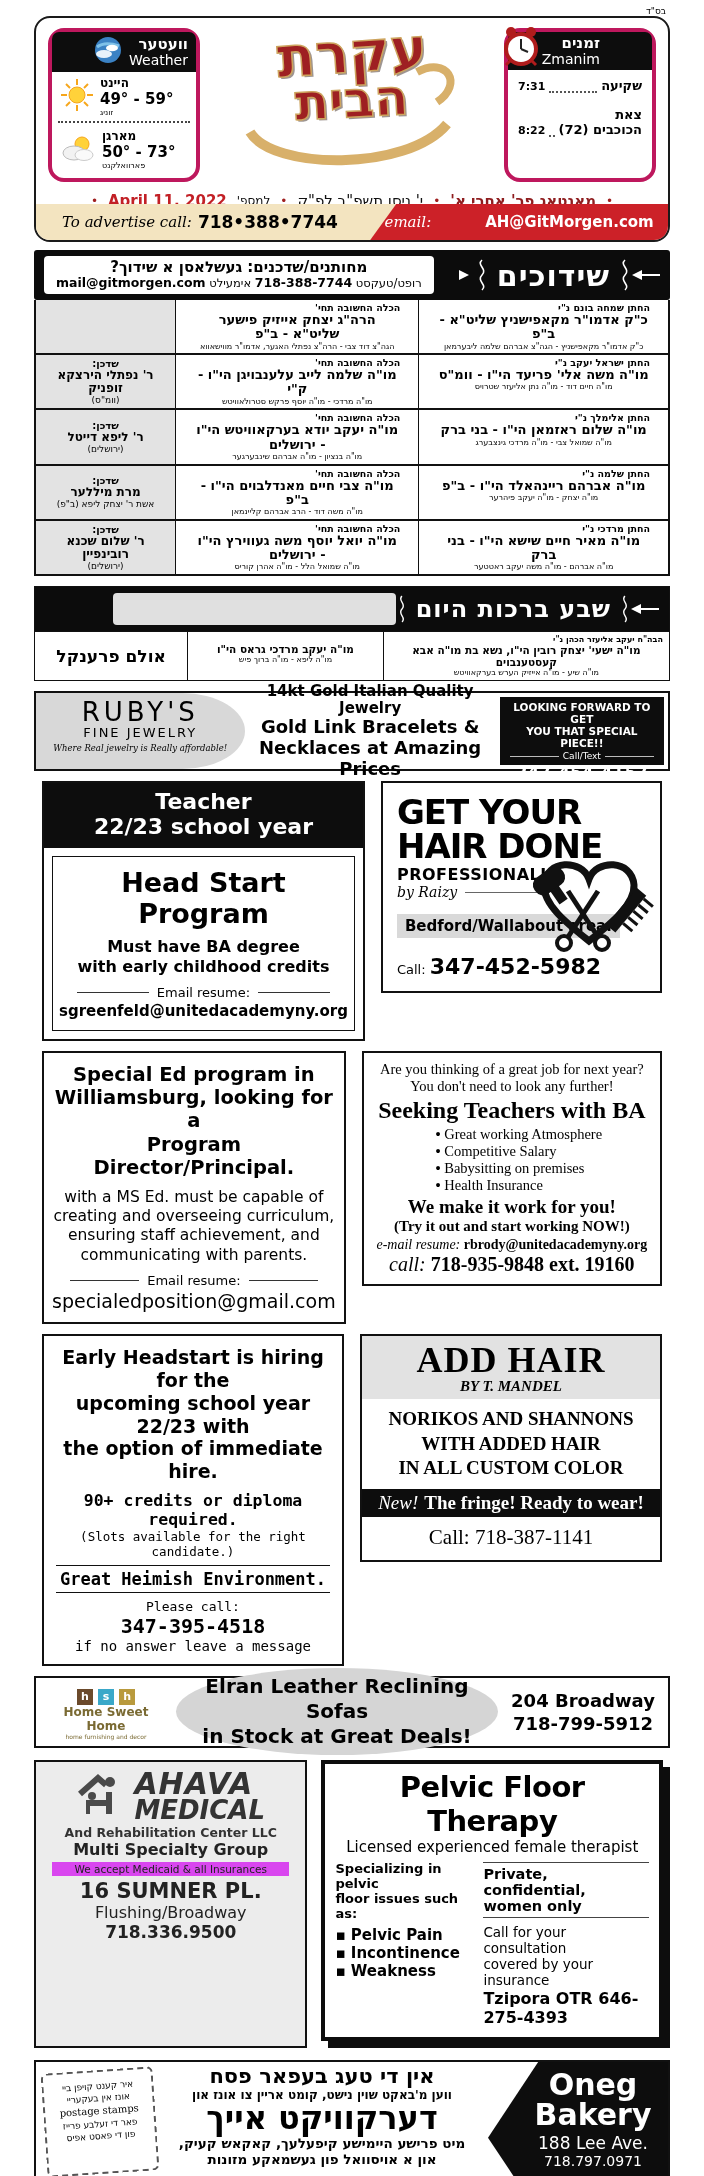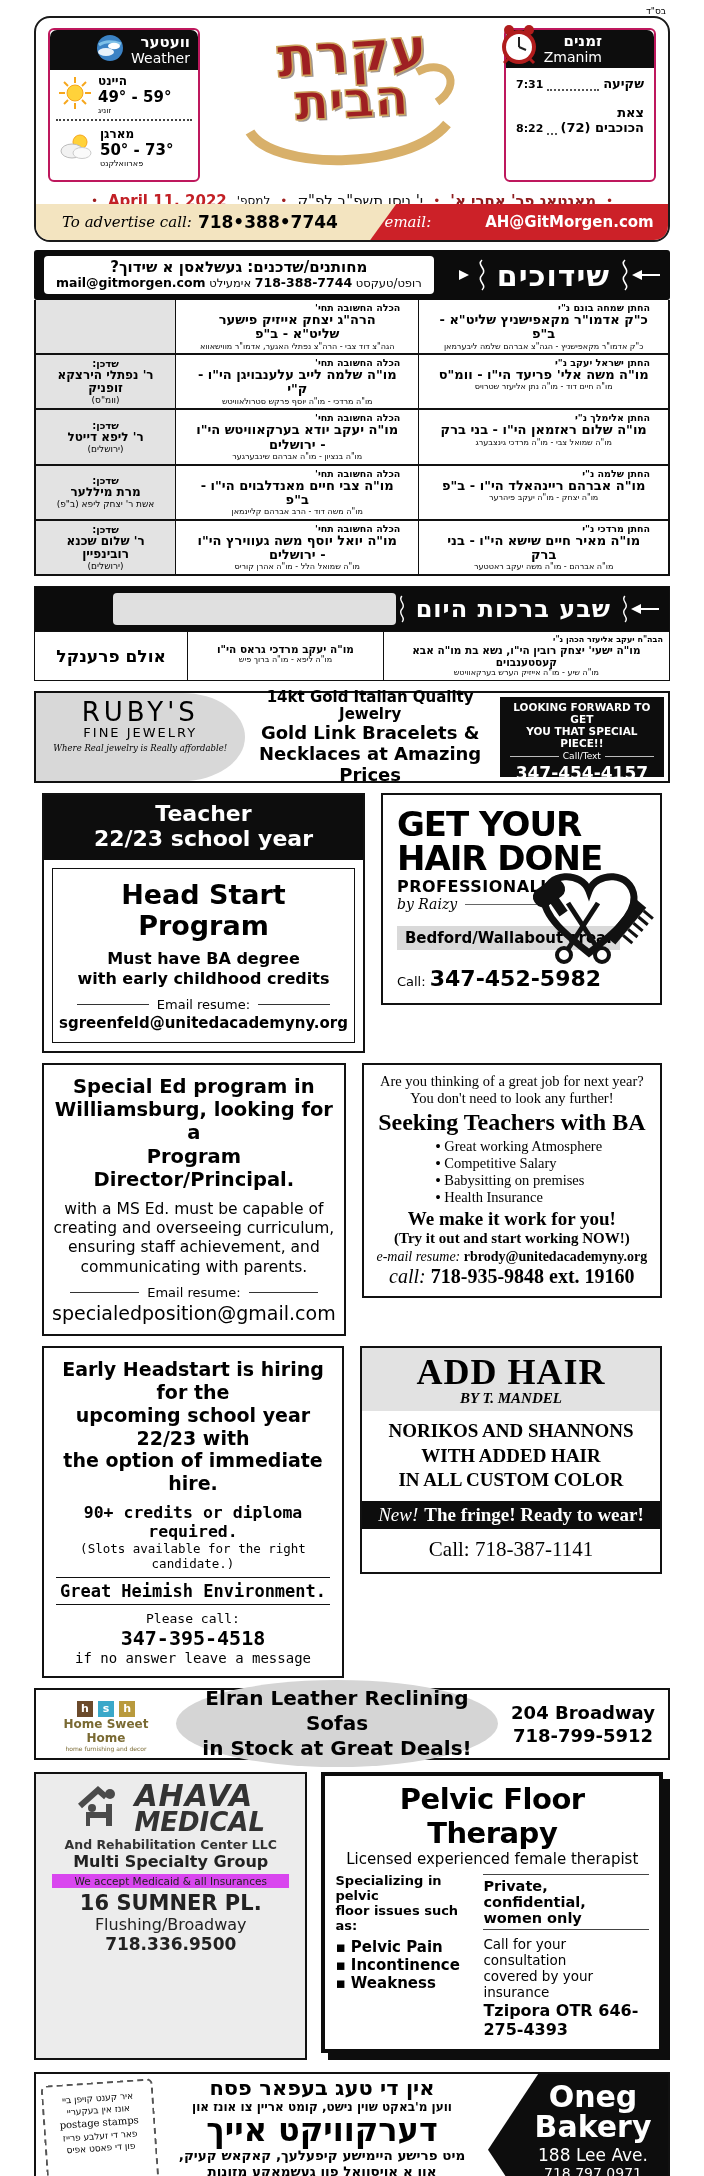--- a/index.html
+++ b/index.html
@@ -3,21 +3,21 @@
 <meta charset="utf-8">
 <style>
   * { box-sizing: border-box; margin: 0; padding: 0; }
   html,body { background:#888; }
   body { width:704px; margin:0 auto; font-family:"DejaVu Sans","Liberation Sans",sans-serif; }
   .page { width:704px; height:2176px; background:#fff; padding:6px 34px 8px; overflow:hidden; position:relative; }
   .bsd { text-align:right; font-size:9px; padding-right:4px; direction:rtl; }
 
   
   .hcard { border:2.5px solid #1a1a1a; border-radius:16px; position:relative; height:226px; overflow:hidden; background:#fff; }
-  .wbox,.zbox { position:absolute; top:10px; width:152px; height:154px; border:2px solid #be185d; border-radius:6px; background:#fff; overflow:visible; }
+  .wbox,.zbox { position:absolute; top:10px; width:152px; height:154px; border:4px solid #be185d; border-radius:16px; background:#fff; overflow:visible; }
   .wbox { left:12px; } .zbox { right:12px; }
   .boxhead { background:#0d0d0d; color:#fff; border-radius:7px 7px 0 0; padding:3px 8px; display:flex; align-items:center; justify-content:flex-end; gap:6px; min-height:38px; }
   .boxhead .tt { text-align:right; line-height:1.05; }
   .boxhead .yi { font-weight:bold; font-size:15px; display:block; }
   .boxhead .en { font-size:14px; display:block; }
   .wrow { display:flex; direction:rtl; align-items:center; gap:6px; padding:4px 8px 2px; }
   .wtxt { text-align:left; flex:1; direction:rtl; }
   .wlab { font-weight:bold; font-size:12px; display:block; text-align:left; }
   .wtemp { font-weight:bold; font-size:15px; display:block; text-align:left; }
   .wdesc { font-size:8px; display:block; text-align:left; }
@@ -86,21 +86,21 @@
   .sheva-lab { font-size:8px; font-weight:bold; display:block; text-align:right; }
   .sheva-n { font-size:10.5px; font-weight:bold; display:block; line-height:1.15; }
   .sheva-d { font-size:8px; display:block; }
   .hall { display:flex; align-items:center; justify-content:center; font-weight:bold; font-size:17px; }
 
   
   .ad { border:2.5px solid #111; background:#fff; }
   .adrow { display:grid; grid-template-columns:1fr 1fr; gap:16px; margin-top:10px; padding:0 8px; align-items:start; }
 
   
-  .rubys { margin-top:10px; display:flex; height:92px; align-items:stretch; }
+  .rubys { margin-top:10px; display:flex; height:80px; align-items:stretch; }
   .rub-l { background:#d8d8d8; flex:0 0 33%; border-radius:0 60% 60% 0/0 100% 100% 0; text-align:center; padding-top:6px; }
   .rub-name { font-size:26px; letter-spacing:4px; font-weight:normal; line-height:1; }
   .rub-sub { font-size:13px; letter-spacing:2px; }
   .rub-tag { font-family:"DejaVu Serif",serif; font-style:italic; font-size:8.5px; margin-top:3px; }
   .rub-m { flex:1; text-align:center; align-self:center; line-height:1.15; }
   .rub-m .a { font-size:15px; font-weight:bold; }
   .rub-m .b { font-size:18px; font-weight:bold; }
   .rub-r { flex:0 0 26%; background:#0d0d0d; color:#fff; text-align:center; padding:4px 4px; margin:4px; }
   .rub-r .hd { font-size:10.5px; font-weight:bold; line-height:1.15; }
   .rub-r .ct { font-size:9px; display:flex; align-items:center; gap:4px; margin:2px 6px;text-align:right; }

